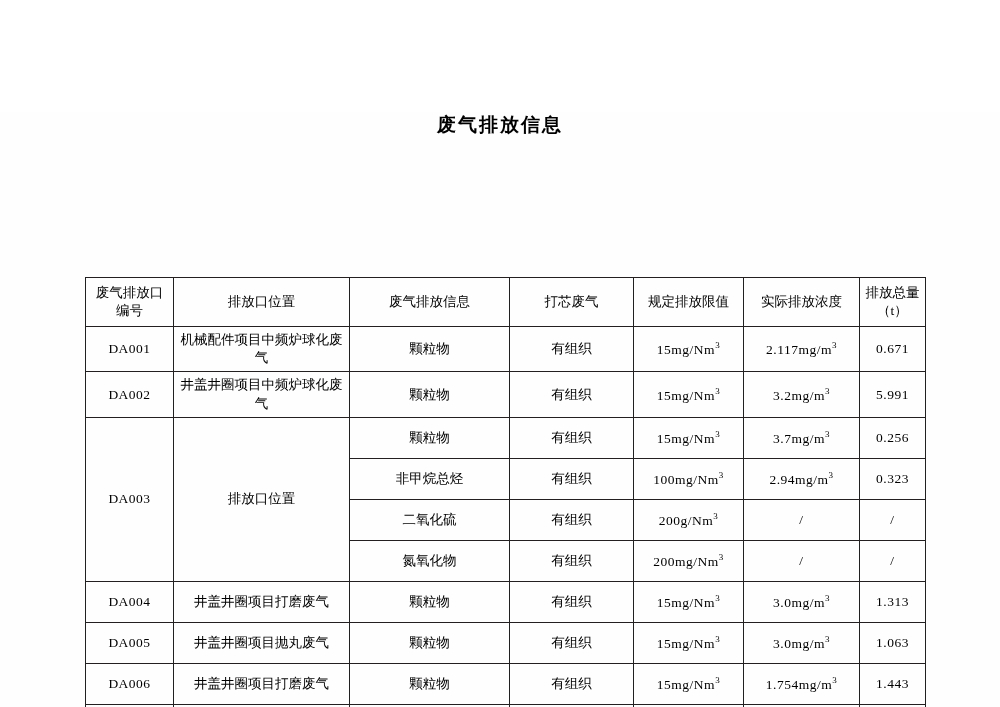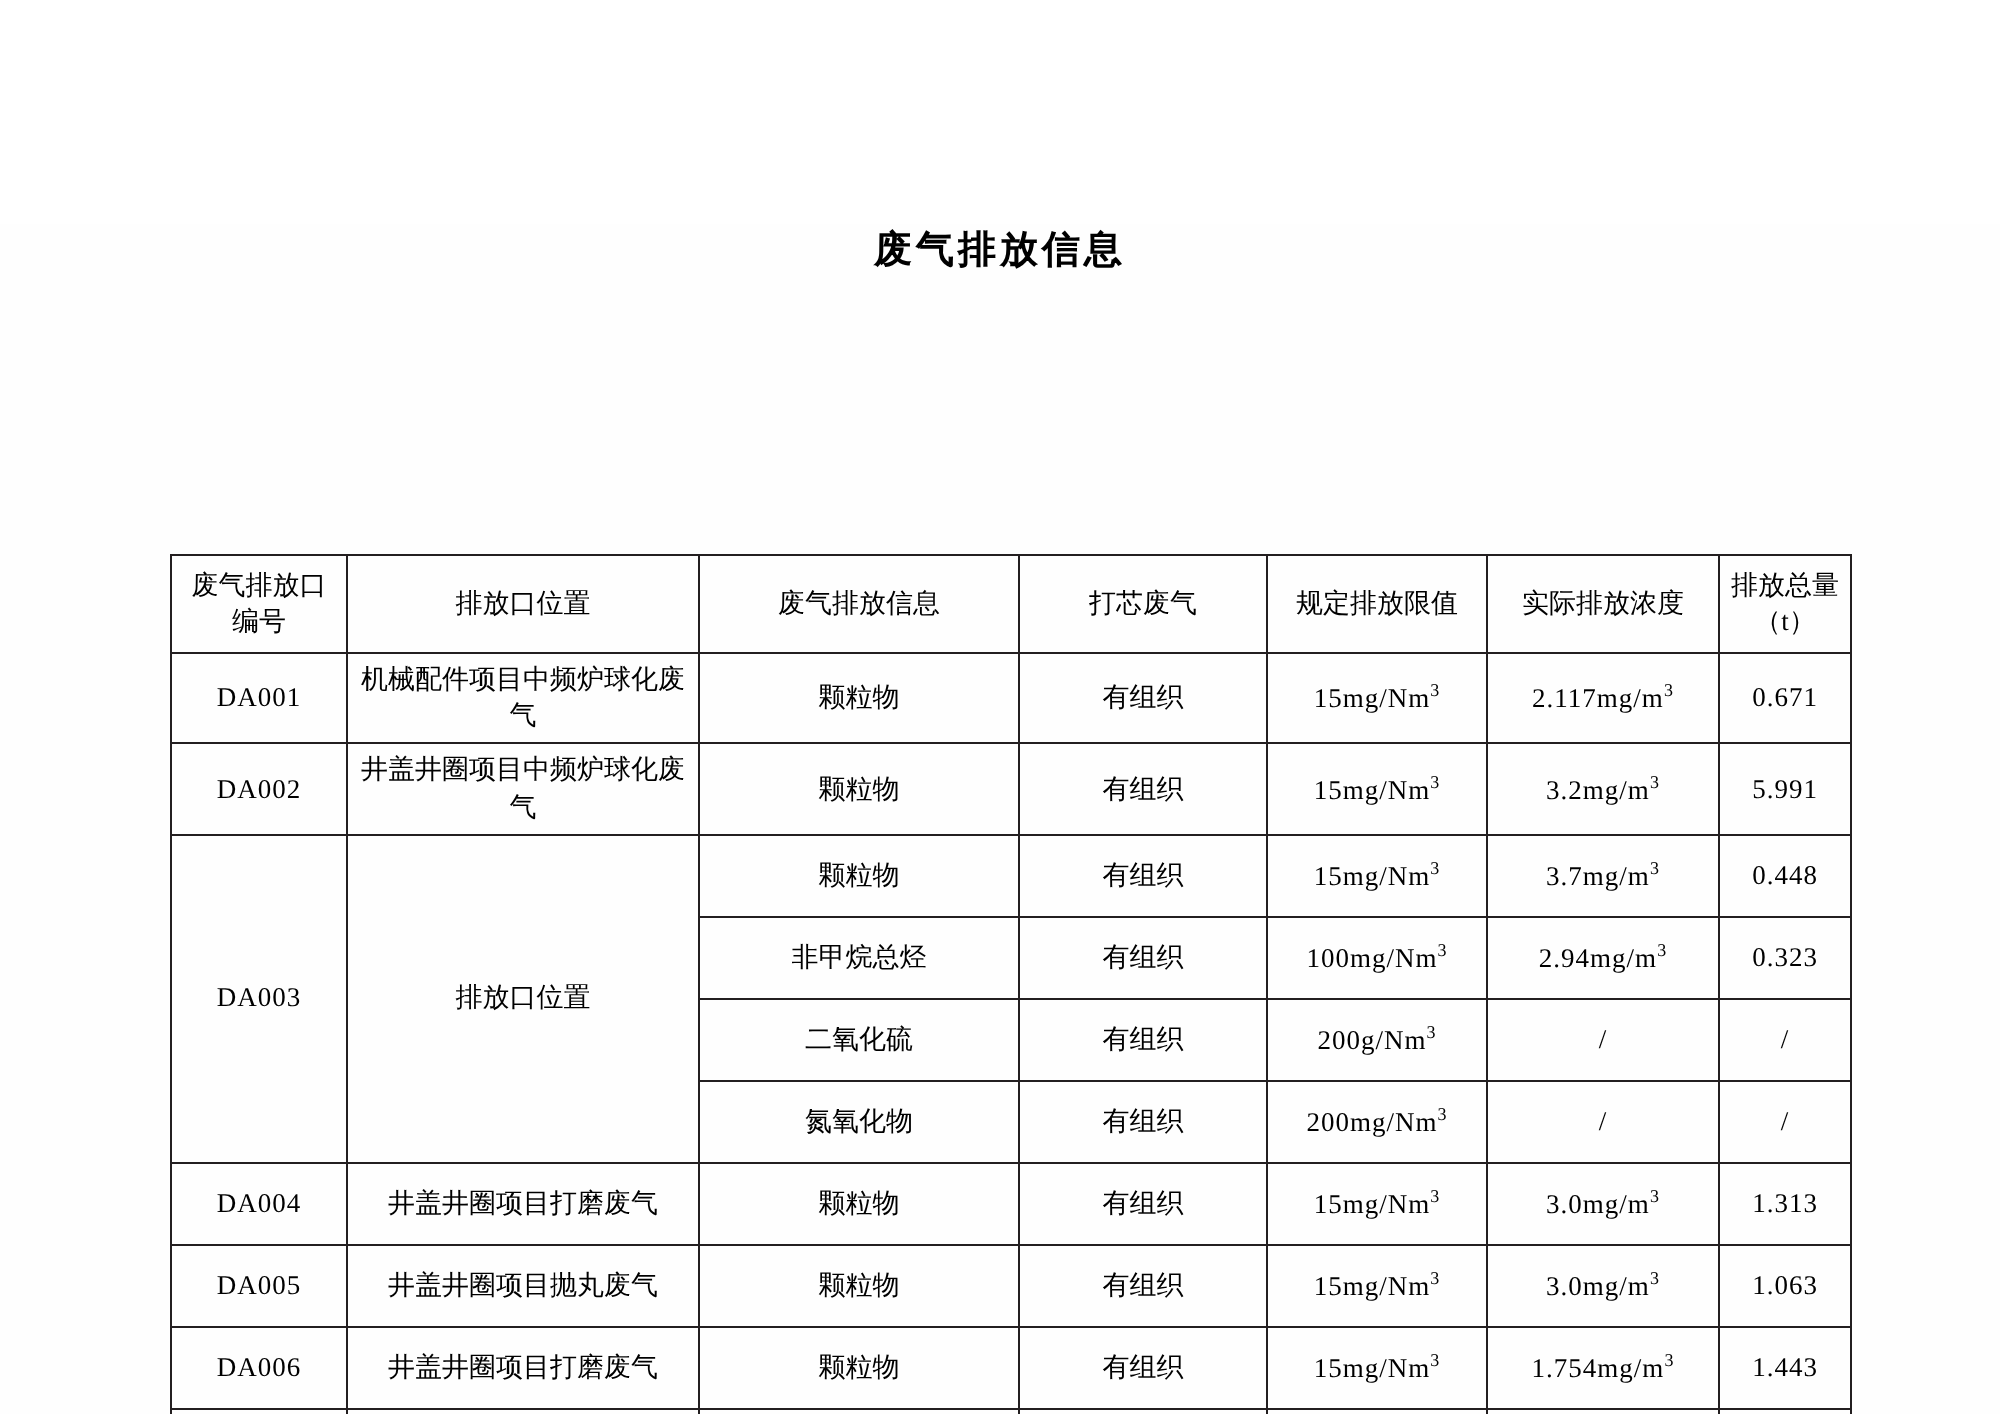--- a/index.html
+++ b/index.html
@@ -129,21 +129,21 @@
             <td class="num">3.2mg/m<span class="sup">3</span></td>
             <td class="num">5.991</td>
           </tr>
           <tr>
             <td class="num" rowspan="4">DA003</td>
             <td rowspan="4">排放口位置</td>
             <td>颗粒物</td>
             <td>有组织</td>
             <td class="num">15mg/Nm<span class="sup">3</span></td>
             <td class="num">3.7mg/m<span class="sup">3</span></td>
-            <td class="num">0.448</td>
+            <td class="num">0.256</td>
           </tr>
           <tr>
             <td>非甲烷总烃</td>
             <td>有组织</td>
             <td class="num">100mg/Nm<span class="sup">3</span></td>
             <td class="num">2.94mg/m<span class="sup">3</span></td>
             <td class="num">0.323</td>
           </tr>
           <tr>
             <td>二氧化硫</td>

